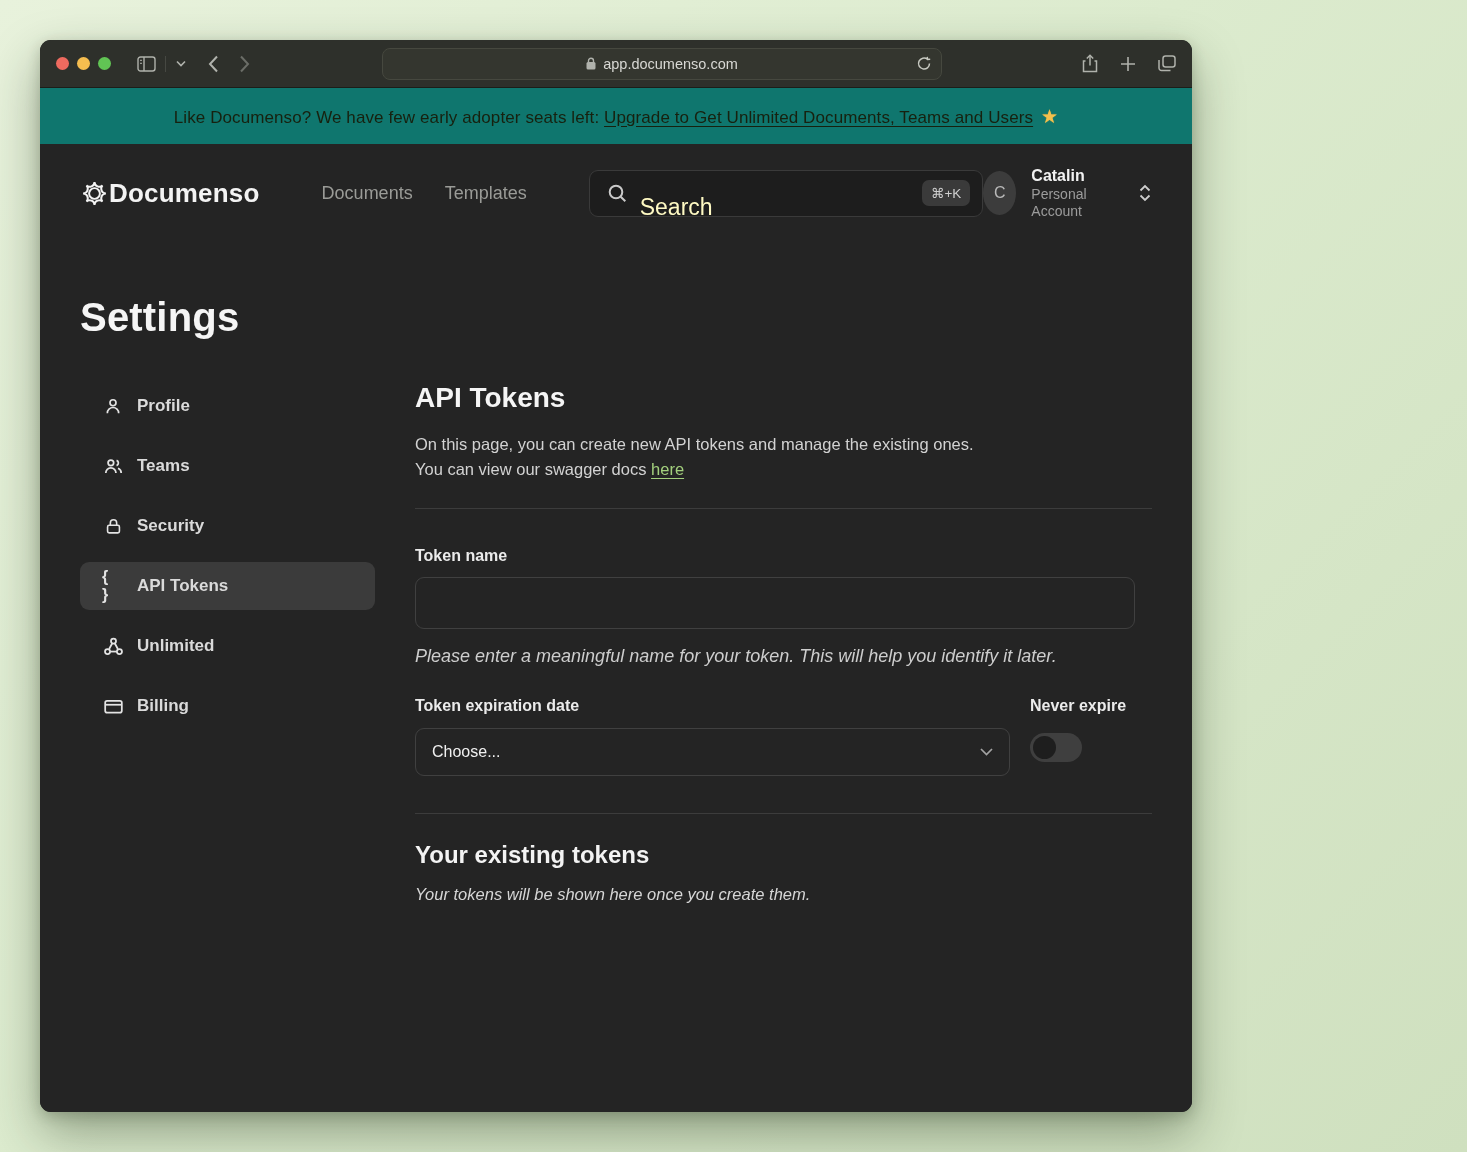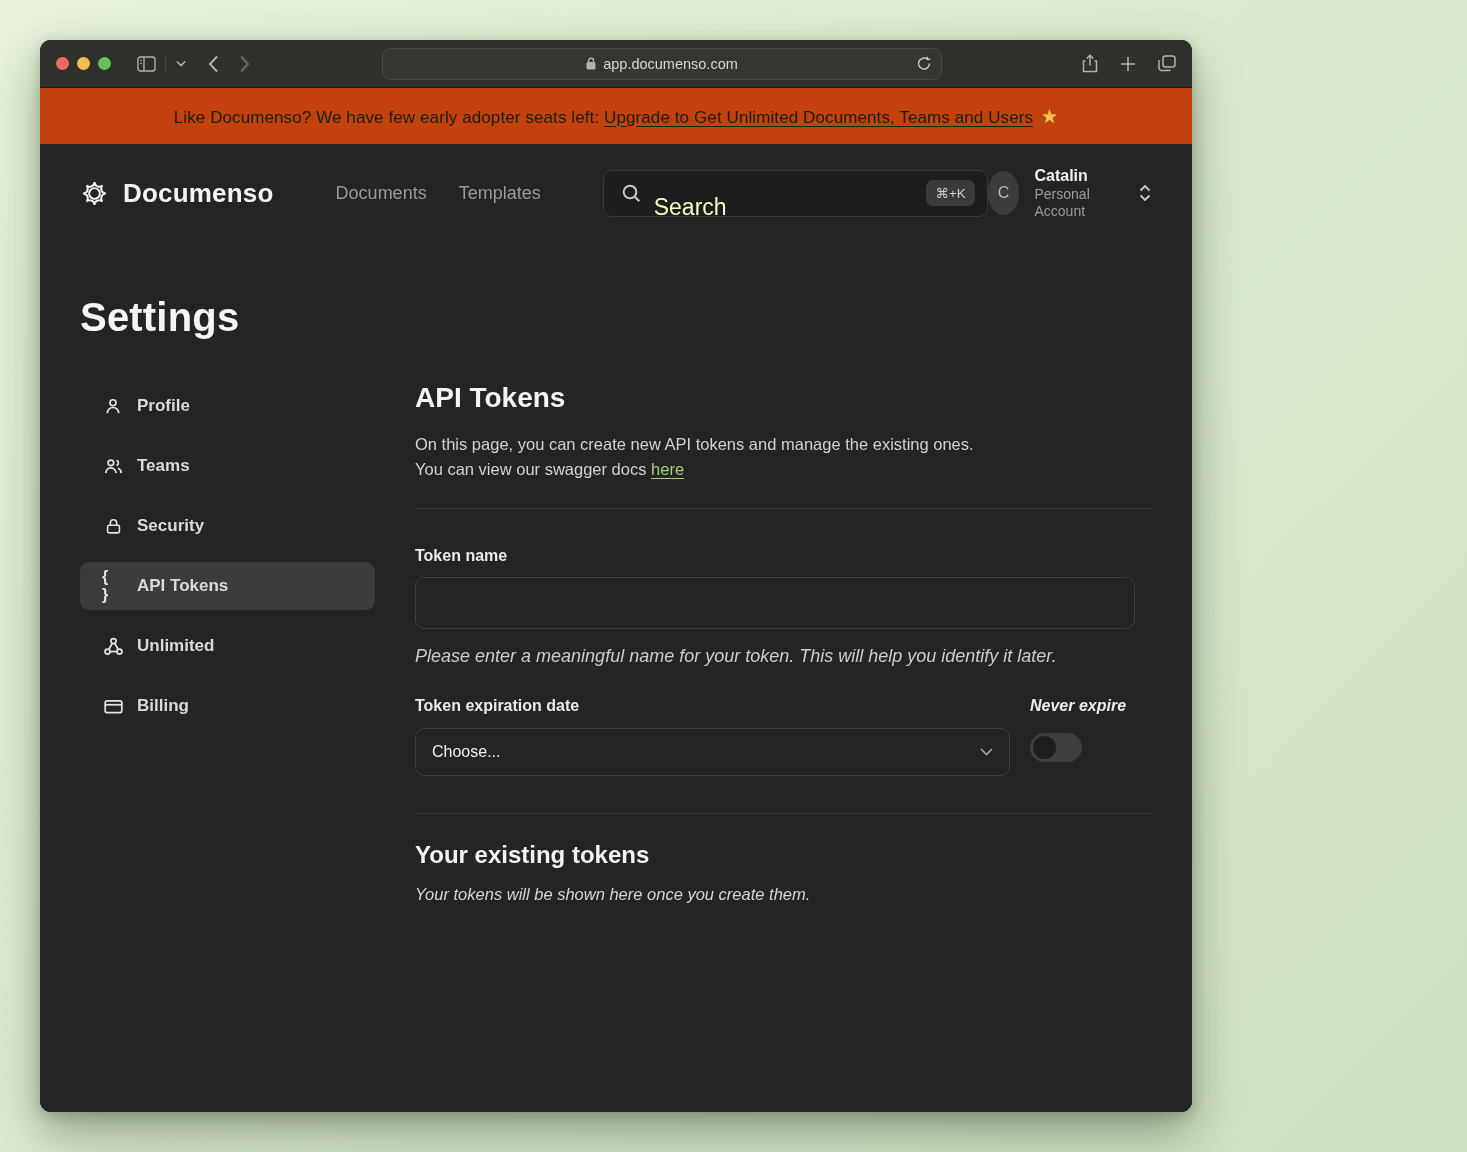--- a/index.html
+++ b/index.html
@@ -40,32 +40,32 @@
     margin:0 auto; width:560px; height:32px; border-radius:8px;
     background:#34362f; border:1px solid #46483f;
     display:flex; align-items:center; justify-content:center; gap:7px;
     color:#d8d8d4; font-size:14.5px; position:relative;
   }
   .urlbar .reload { position:absolute; right:10px; color:#c7c9c1; }
   .chrome-right { display:flex; align-items:center; gap:22px; margin-left:8px; }
 
   
   .banner {
-    height:56px; flex:0 0 56px; background:#c2410c;
+    height:56px; flex:0 0 56px; background:#0f766e;
     display:flex; align-items:center; justify-content:center;
     color:#17210f; font-size:17px; font-weight:500; letter-spacing:.1px;
   }
   .banner a { color:#17210f; text-decoration:underline; text-underline-offset:3px; cursor:pointer; }
   .banner .star { color:#f2c14e; margin-left:8px; font-size:19px; text-shadow:0 0 1px #caa43c; }
 
   
   .app { flex:1; background:#242424; color:#ededed; overflow:hidden; display:flex; flex-direction:column; }
 
   .app-header { height:98px; flex:0 0 98px; display:flex; align-items:center; padding:0 40px; }
-  .brand { display:flex; align-items:center; gap:14px; color:#f3f3f3; }
+  .brand { display:flex; align-items:center; gap:0; color:#f3f3f3; }
   .brand-name { font-size:26px; font-weight:800; letter-spacing:.2px; }
   .main-nav { display:flex; gap:32px; margin-left:62px; }
   .main-nav .nav-link { color:#9a9b97; font-size:18px; font-weight:500; cursor:pointer; }
 
   .searchbox {
     margin-left:62px; width:477px; height:47px; border-radius:9px;
     background:#1d1d1d; border:1px solid #3a3a3a;
     display:flex; align-items:center; padding:0 12px 0 18px; gap:13px;
   }
   .searchbox .q { color:#c9c9c9; }
@@ -119,21 +119,21 @@
   .hint { margin-top:17px; font-style:italic; font-size:18px; color:#cdcdcd; }
 
   .expire-row { display:flex; margin-top:30px; }
   .expire-col { width:595px; }
   .select {
     margin-top:13px; width:595px; height:48px; border-radius:9px;
     border:1px solid #404040; display:flex; align-items:center;
     padding:0 16px; color:#f0f0f0; font-size:16px; cursor:pointer;
   }
   .select .chev { margin-left:auto; color:#a3a3a3; }
-  .never-col { margin-left:20px;font-style:italic; }
+  .never-col { margin-left:20px; }
   .toggle {
     margin-top:18px; width:52px; height:29px; border-radius:15px;
     background:#3f3f3f; position:relative; cursor:pointer;
   }
   .toggle .knob {
     position:absolute; left:3px; top:3px; width:23px; height:23px;
     border-radius:50%; background:#1e1e1e;
   }
 
   .create-btn {

